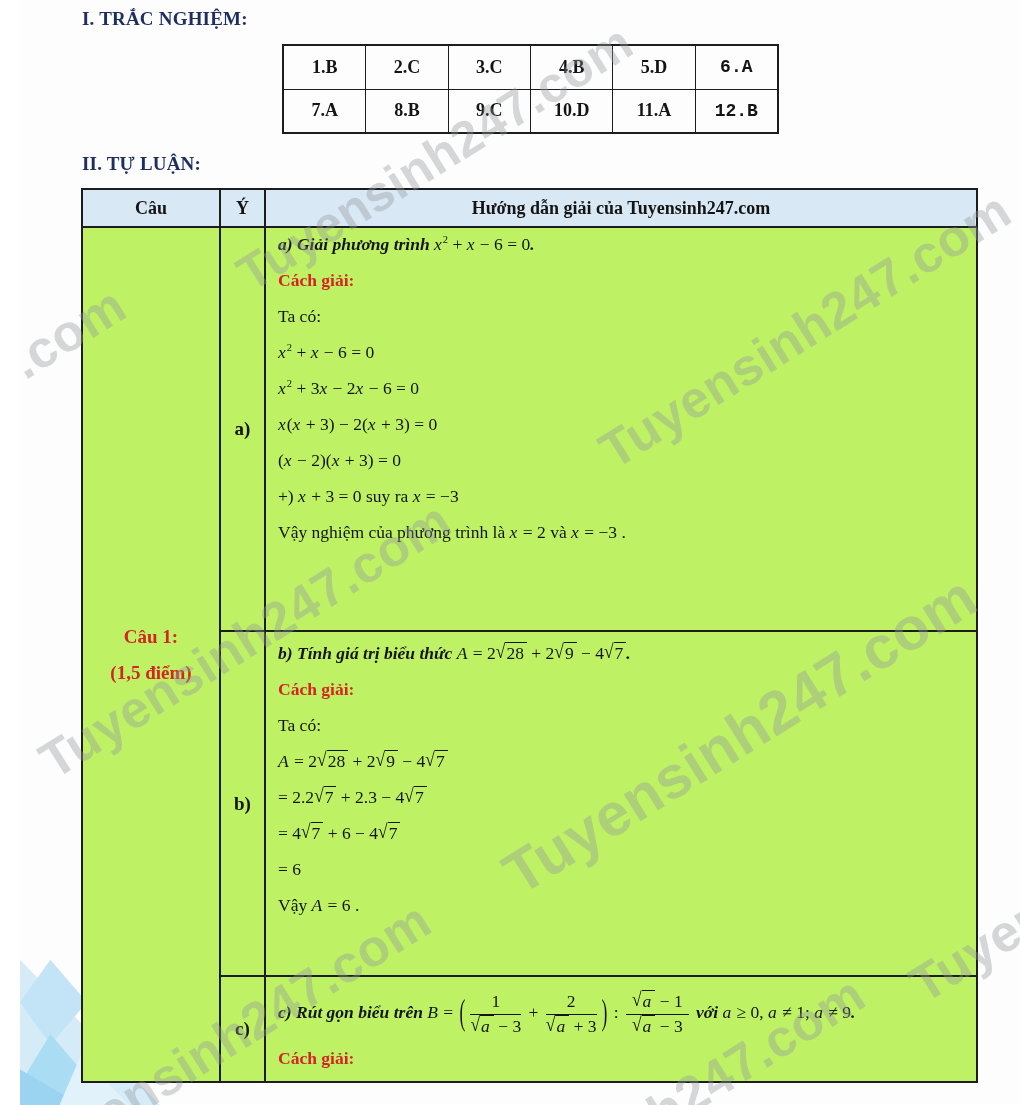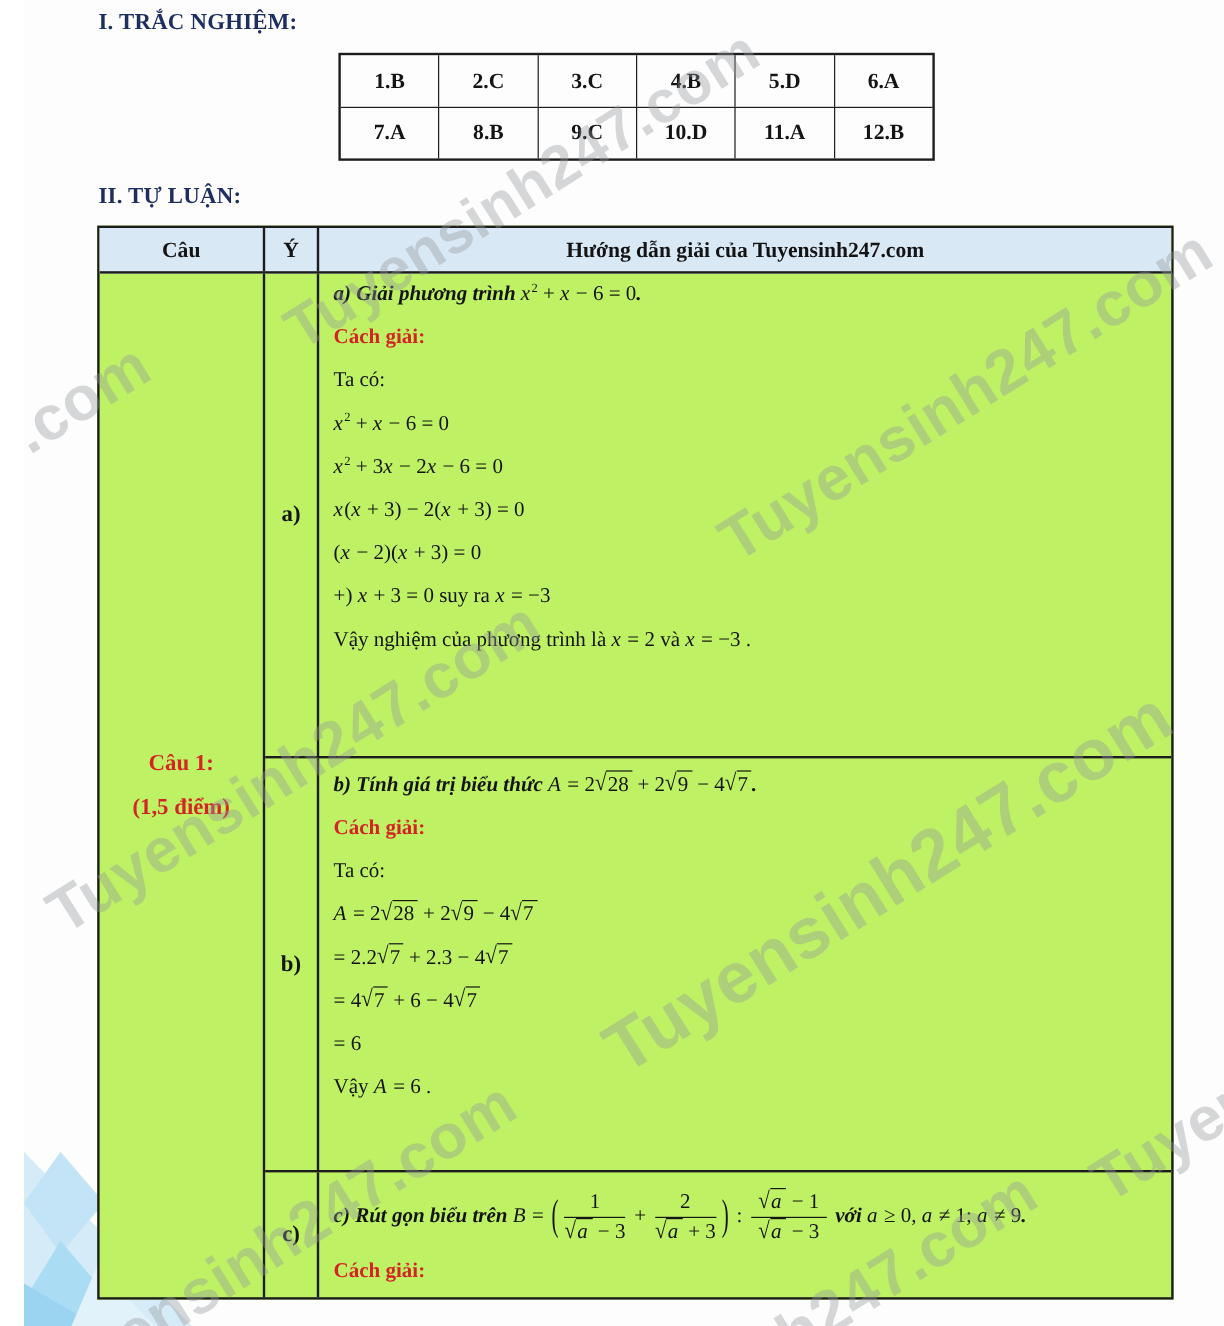--- a/index.html
+++ b/index.html
@@ -36,21 +36,21 @@
     position:absolute; left:262px; top:44px; width:497px; height:90px;
     border:2px solid #1d1d1d; box-sizing:border-box; display:flex; flex-direction:column;
     background:transparent;
   }
   .mc-row{flex:1; display:flex;}
   .mc-row:first-child{border-bottom:1.5px solid #1d1d1d;}
   .mc-cell{
     flex:1; display:flex; align-items:center; justify-content:center;
     font-weight:700; font-size:18px; border-right:1.5px solid #1d1d1d;
   }
-  .mc-cell:last-child{border-right:none;}
+  .mc-cell:last-child{border-right:none;font-family:Liberation Mono, monospace;}
   
   .essay{
     position:absolute; left:61px; top:188px; width:897px; height:895px;
     border:2px solid #1d1d1d; box-sizing:border-box;
     background:#bef264; display:flex; flex-direction:column;
   }
   .hrow{display:flex; height:36px; border-bottom:2px solid #1d1d1d; background:#d9e8f5;}
   .hcell{display:flex; align-items:center; justify-content:center; font-weight:700; font-size:18px;}
   .hc1{width:136px; border-right:2px solid #1d1d1d;}
   .hc2{width:43px;  border-right:2px solid #1d1d1d;}

